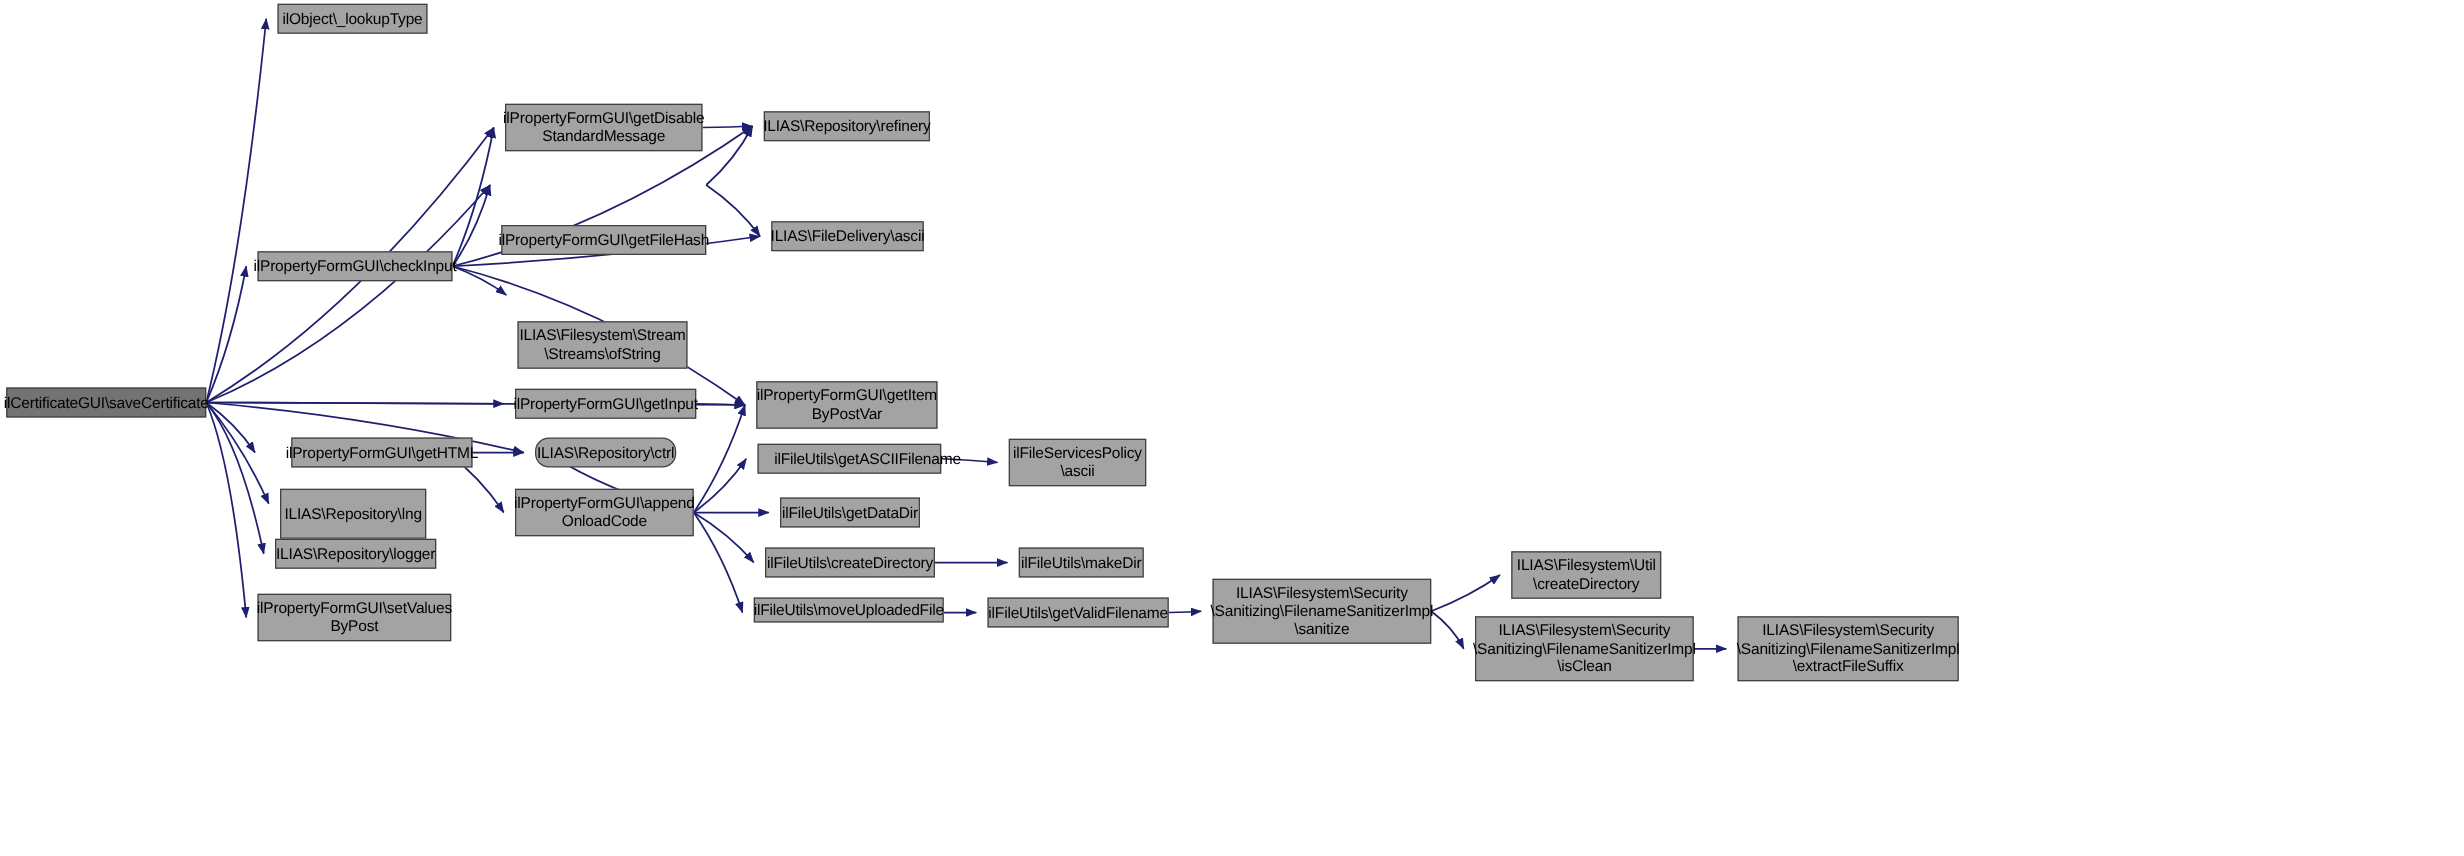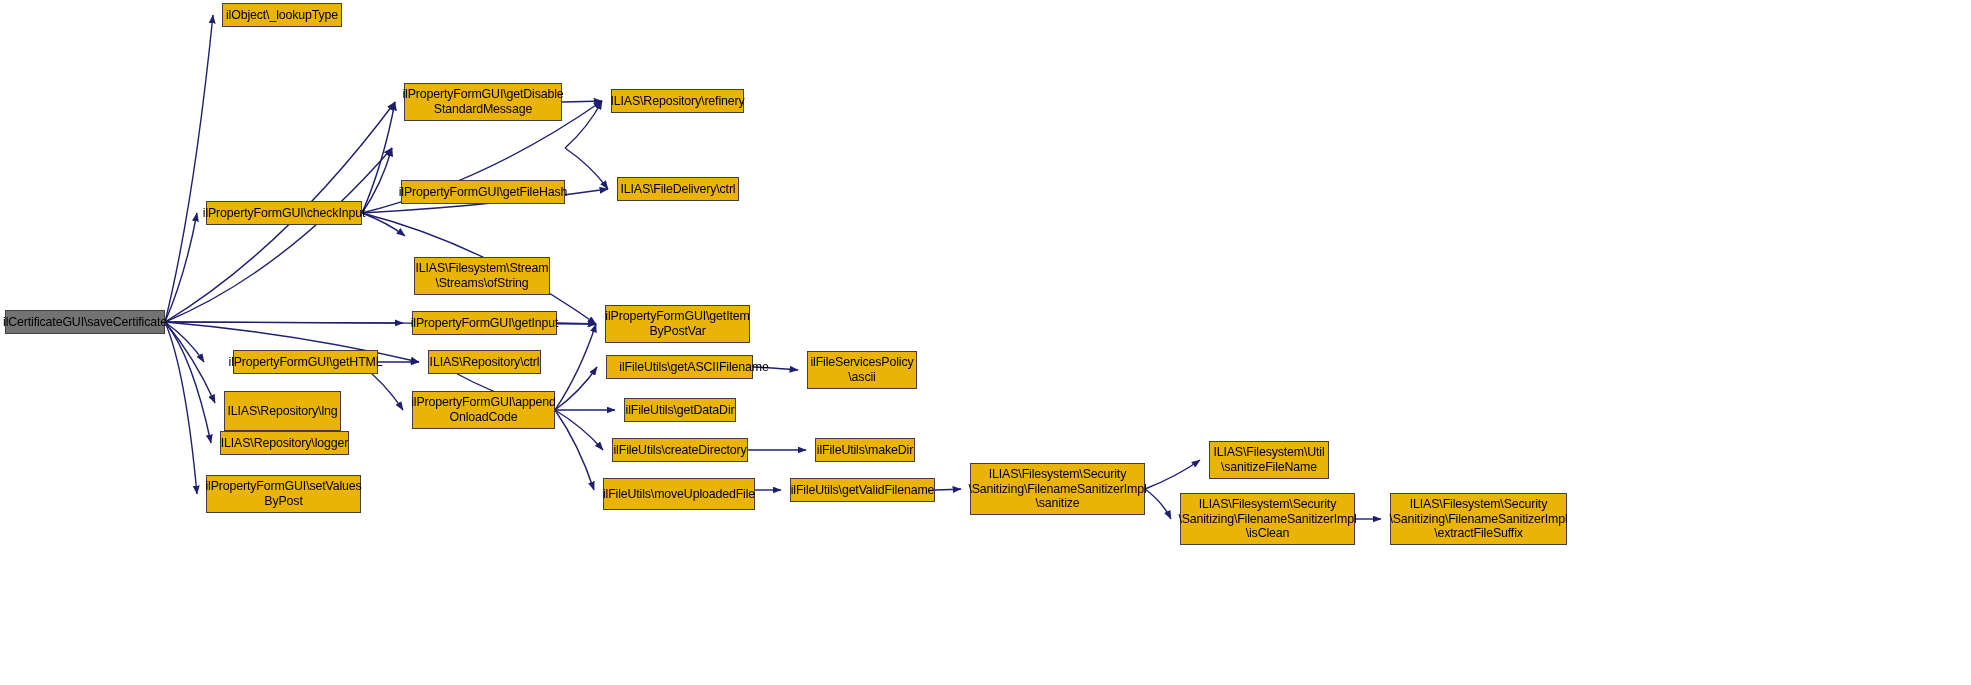--- a/index.html
+++ b/index.html
@@ -20,21 +20,21 @@
     left: 0;
     top: 0;
     width: 1971px;
     height: 685px;
     pointer-events: none;
   }
   .node {
     position: absolute;
     box-sizing: border-box;
     border: 1px solid #404040;
-    background: #eab308;
+    background: #a3a3a3;
     color: #000000;
     font-size: 12.4px;
     line-height: 14.6px;
     display: flex;
     align-items: center;
     justify-content: center;
     text-align: center;
     white-space: pre;
     letter-spacing: -0.15px;
   }
@@ -92,44 +92,44 @@
         <path d="M 1355 519 Q 1372.5 519 1381 519" fill="none" stroke="#1f1f70" stroke-width="1.4" marker-end="url(#arrowhead)"></path>
       </g>
   </svg>
   <div id="node-layer">
       <div class="node root" style="left: 5px; top: 310px; width: 160px; height: 24px;">ilCertificateGUI\saveCertificate</div>
       <div class="node" style="left: 222px; top: 3px; width: 120px; height: 24px;">ilObject\_lookupType</div>
       <div class="node" style="left: 404px; top: 83px; width: 158px; height: 38px;">ilPropertyFormGUI\getDisable
 StandardMessage</div>
       <div class="node" style="left: 611px; top: 89px; width: 133px; height: 24px;">ILIAS\Repository\refinery</div>
       <div class="node" style="left: 401px; top: 136px; width: 164px; height: 24px; margin-top: 44px;">ilPropertyFormGUI\getFileHash</div>
-      <div class="node" style="left: 617px; top: 177px; width: 122px; height: 24px;">ILIAS\FileDelivery\ctrl</div>
+      <div class="node" style="left: 617px; top: 177px; width: 122px; height: 24px;">ILIAS\FileDelivery\ascii</div>
       <div class="node" style="left: 206px; top: 201px; width: 156px; height: 24px;">ilPropertyFormGUI\checkInput</div>
       <div class="node" style="left: 414px; top: 217px; width: 136px; height: 38px; margin-top: 40px;">ILIAS\Filesystem\Stream
 \Streams\ofString</div>
       <div class="node" style="left: 412px; top: 311px; width: 145px; height: 24px;">ilPropertyFormGUI\getInput</div>
       <div class="node" style="left: 605px; top: 305px; width: 145px; height: 38px;">ilPropertyFormGUI\getItem
 ByPostVar</div>
       <div class="node" style="left: 213px; top: 350px; width: 145px; height: 24px; margin-left: 20px;">ilPropertyFormGUI\getHTML</div>
-      <div class="node" style="left: 428px; top: 350px; width: 113px; height: 24px;">ILIAS\Repository\ctrl</div>
+      <div class="node" style="left: 428px; top: 350px; width: 113px; height: 24px; border-radius: 11px;">ILIAS\Repository\ctrl</div>
       <div class="node" style="left: 606px; top: 355px; width: 147px; height: 24px; padding-left: 29px;">ilFileUtils\getASCIIFilename</div>
       <div class="node" style="left: 807px; top: 351px; width: 110px; height: 38px;">ilFileServicesPolicy
 \ascii</div>
       <div class="node" style="left: 224px; top: 391px; width: 117px; height: 40px;">ILIAS\Repository\lng</div>
       <div class="node" style="left: 412px; top: 391px; width: 143px; height: 38px;">ilPropertyFormGUI\append
 OnloadCode</div>
       <div class="node" style="left: 624px; top: 398px; width: 112px; height: 24px;">ilFileUtils\getDataDir</div>
       <div class="node" style="left: 220px; top: 431px; width: 129px; height: 24px;">ILIAS\Repository\logger</div>
       <div class="node" style="left: 612px; top: 438px; width: 136px; height: 24px;">ilFileUtils\createDirectory</div>
       <div class="node" style="left: 815px; top: 438px; width: 100px; height: 24px;">ilFileUtils\makeDir</div>
       <div class="node" style="left: 1209px; top: 441px; width: 120px; height: 38px;">ILIAS\Filesystem\Util
-\sanitizeFileName</div>
+\createDirectory</div>
       <div class="node" style="left: 206px; top: 475px; width: 155px; height: 38px;">ilPropertyFormGUI\setValues
 ByPost</div>
-      <div class="node" style="left: 603px; top: 478px; width: 152px; height: 32px;">ilFileUtils\moveUploadedFile</div>
+      <div class="node" style="left: 603px; top: 478px; width: 152px; height: 20px;">ilFileUtils\moveUploadedFile</div>
       <div class="node" style="left: 790px; top: 478px; width: 145px; height: 24px;">ilFileUtils\getValidFilename</div>
       <div class="node" style="left: 970px; top: 463px; width: 175px; height: 52px;">ILIAS\Filesystem\Security
 \Sanitizing\FilenameSanitizerImpl
 \sanitize</div>
       <div class="node" style="left: 1180px; top: 493px; width: 175px; height: 52px;">ILIAS\Filesystem\Security
 \Sanitizing\FilenameSanitizerImpl
 \isClean</div>
       <div class="node" style="left: 1390px; top: 493px; width: 177px; height: 52px;">ILIAS\Filesystem\Security
 \Sanitizing\FilenameSanitizerImpl
 \extractFileSuffix</div>

